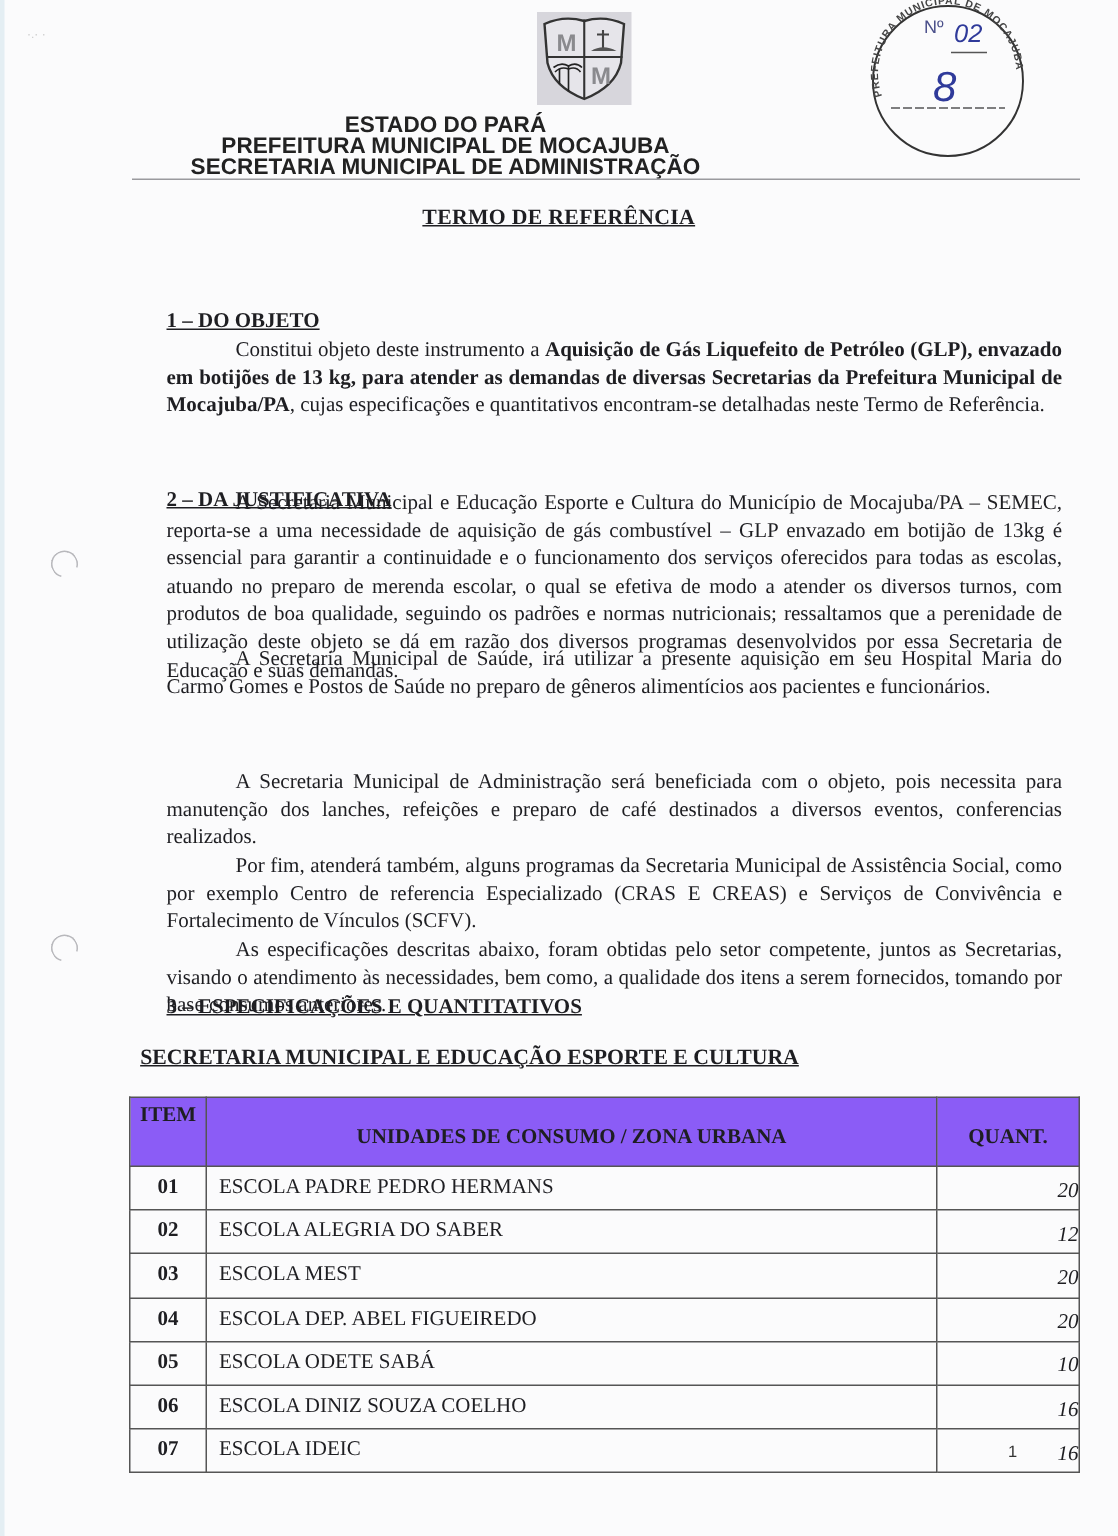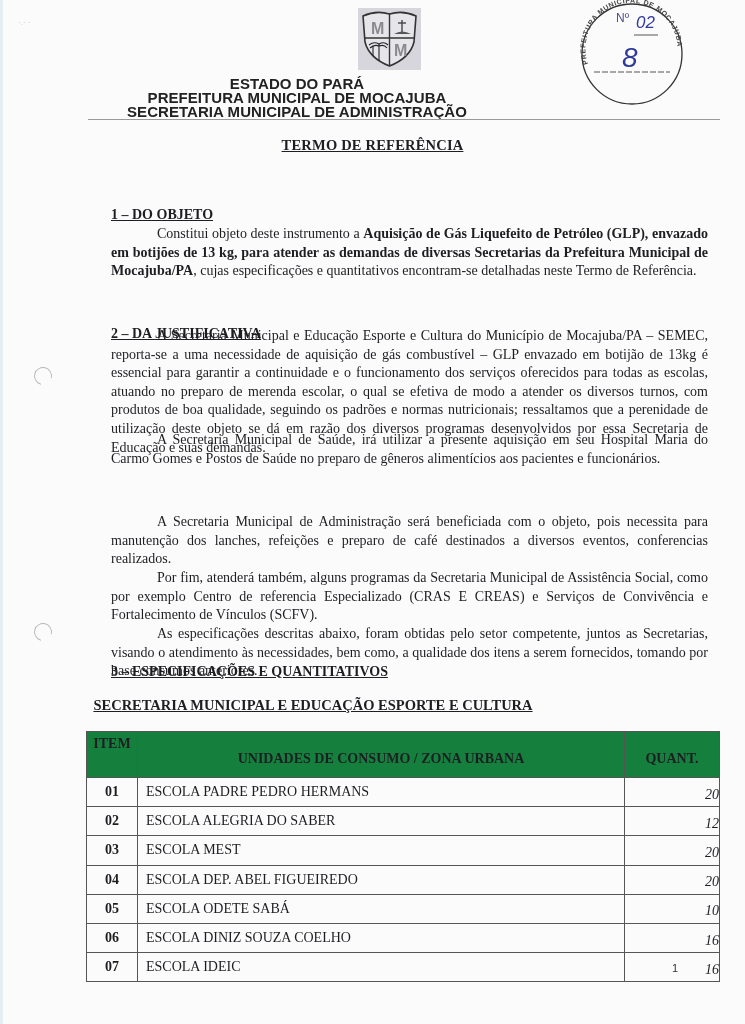--- a/index.html
+++ b/index.html
@@ -35,21 +35,21 @@
   .sec-h { position:absolute; left:111px; font-weight:bold; font-size:14px; text-decoration:underline; }
   .para { position:absolute; left:111px; width:597px; font-size:14px; line-height:18.6px; text-align:justify; }
   .para .ind { display:inline-block; width:46px; }
   .para b { font-weight:bold; }
 
   .sub-h { position:absolute; left:0; width:626px; top:697px; text-align:center; font-weight:bold; font-size:14.5px; text-decoration:underline; }
 
   
   table.tbl { position:absolute; left:86px; top:731px; width:634px; border-collapse:collapse; font-size:14px; }
   .tbl td, .tbl th { border:1px solid #555; padding:0; }
-  .tbl thead th { background:#15803d; height:37px; font-weight:bold; }
+  .tbl thead th { background:#8b5cf6; height:37px; font-weight:bold; }
   .tbl th.c-item { width:50px; vertical-align:top; padding-top:4px; font-size:14px; }
   .tbl th.c-unit { font-size:14px; padding-top:8px; }
   .tbl th.c-qty { width:94px; font-size:14px; padding-top:8px; }
   .tbl tbody td { height:23.2px; }
   .tbl td.c-item { text-align:center; font-weight:bold; }
   .tbl td.c-unit { padding-left:8px; }
   .tbl td.c-qty { text-align:right; padding-top:5px;font-style:italic; }
 
   .page-num { position:absolute; left:672px; top:962px; font-family:"Liberation Sans", sans-serif; font-size:11px; color:#333; }
 </style>

